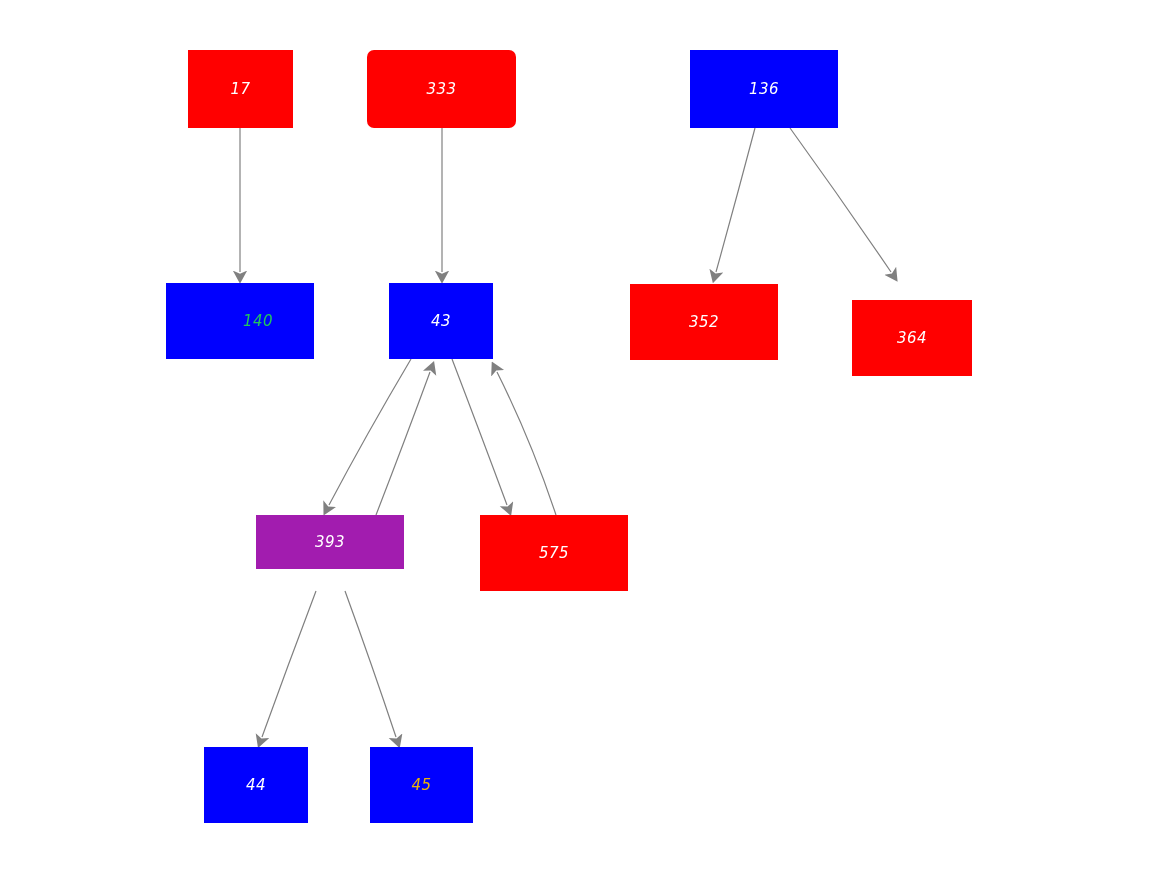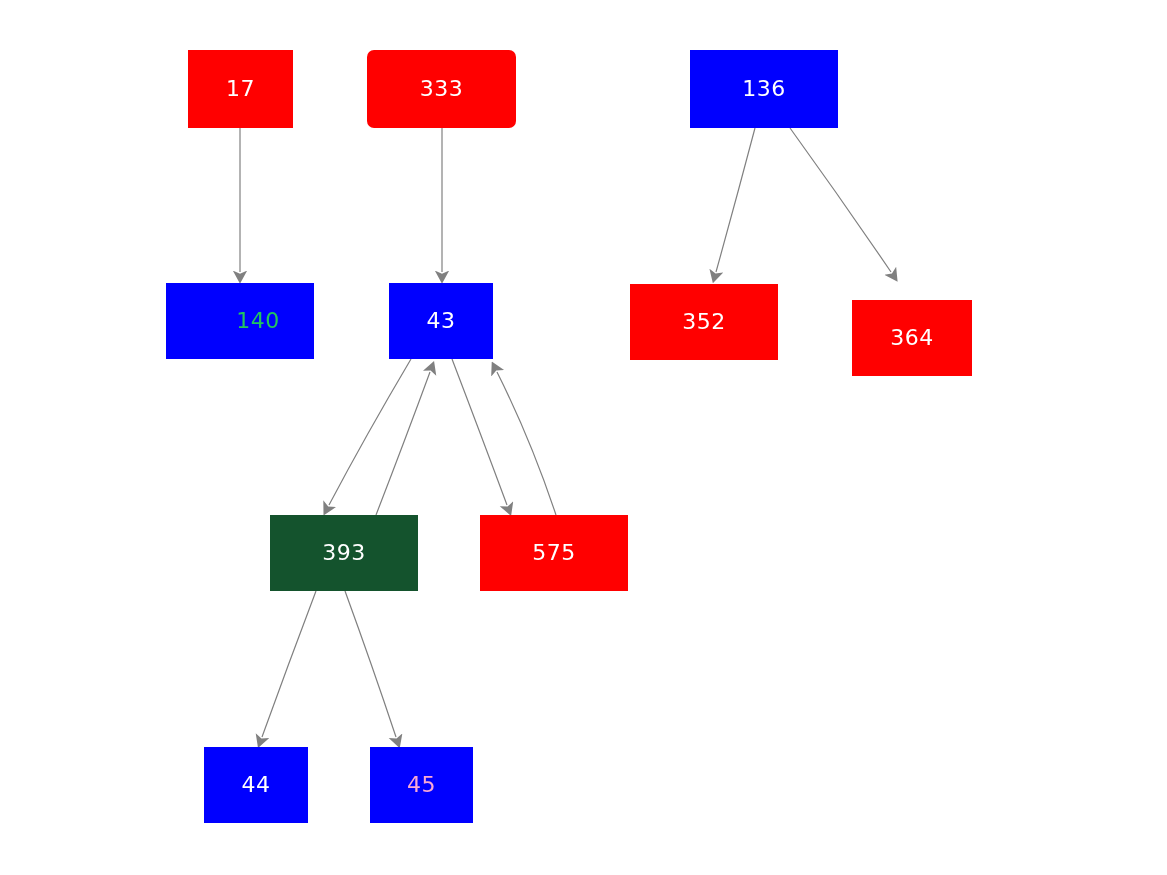--- a/index.html
+++ b/index.html
@@ -27,24 +27,25 @@
     pointer-events: none;
   }
   .node {
     position: absolute;
     box-sizing: border-box;
     display: flex;
     align-items: center;
     justify-content: center;
     color: #ffffff;
     font-family: "DejaVu Sans", sans-serif;
-    font-size: 22px;
+    font-size: 15px;
     line-height: 1;
     letter-spacing: 0.5px;
     user-select: none;
+    font-style: italic;
   }
   .node-label {
     display: block;
     text-align: center;
     color: #ffffff;
   }
 </style>
 </head>
 <body>
 
@@ -85,27 +86,27 @@
       </div>
       <div class="node" style="left: 389px; top: 283px; width: 104px; height: 76px; background: rgb(0, 0, 255);">
         <span class="node-label" style="color: rgb(255, 255, 255);">43</span>
       </div>
       <div class="node" style="left: 630px; top: 284px; width: 148px; height: 76px; background: rgb(255, 0, 0);">
         <span class="node-label" style="color: rgb(255, 255, 255);">352</span>
       </div>
       <div class="node" style="left: 852px; top: 300px; width: 120px; height: 76px; background: rgb(255, 0, 0);">
         <span class="node-label" style="color: rgb(255, 255, 255);">364</span>
       </div>
-      <div class="node" style="left: 270px; top: 515px; width: 148px; height: 76px; background: #14532d;">
+      <div class="node" style="left: 256px; top: 515px; width: 148px; height: 54px; background: #a21caf;">
         <span class="node-label" style="color: rgb(255, 255, 255);">393</span>
       </div>
       <div class="node" style="left: 480px; top: 515px; width: 148px; height: 76px; background: rgb(255, 0, 0);">
         <span class="node-label" style="color: rgb(255, 255, 255);">575</span>
       </div>
       <div class="node" style="left: 189px; top: 747px; width: 104px; height: 76px; background: rgb(0, 0, 255); margin-left: 15px;">
         <span class="node-label" style="color: rgb(255, 255, 255);">44</span>
       </div>
       <div class="node" style="left: 370px; top: 747px; width: 103px; height: 76px; background: rgb(0, 0, 255);">
-        <span class="node-label" style="color: #f9a8d4;">45</span>
+        <span class="node-label" style="color: #eab308;">45</span>
       </div>
     </div>
 
 </div>
 
 </body></html>

